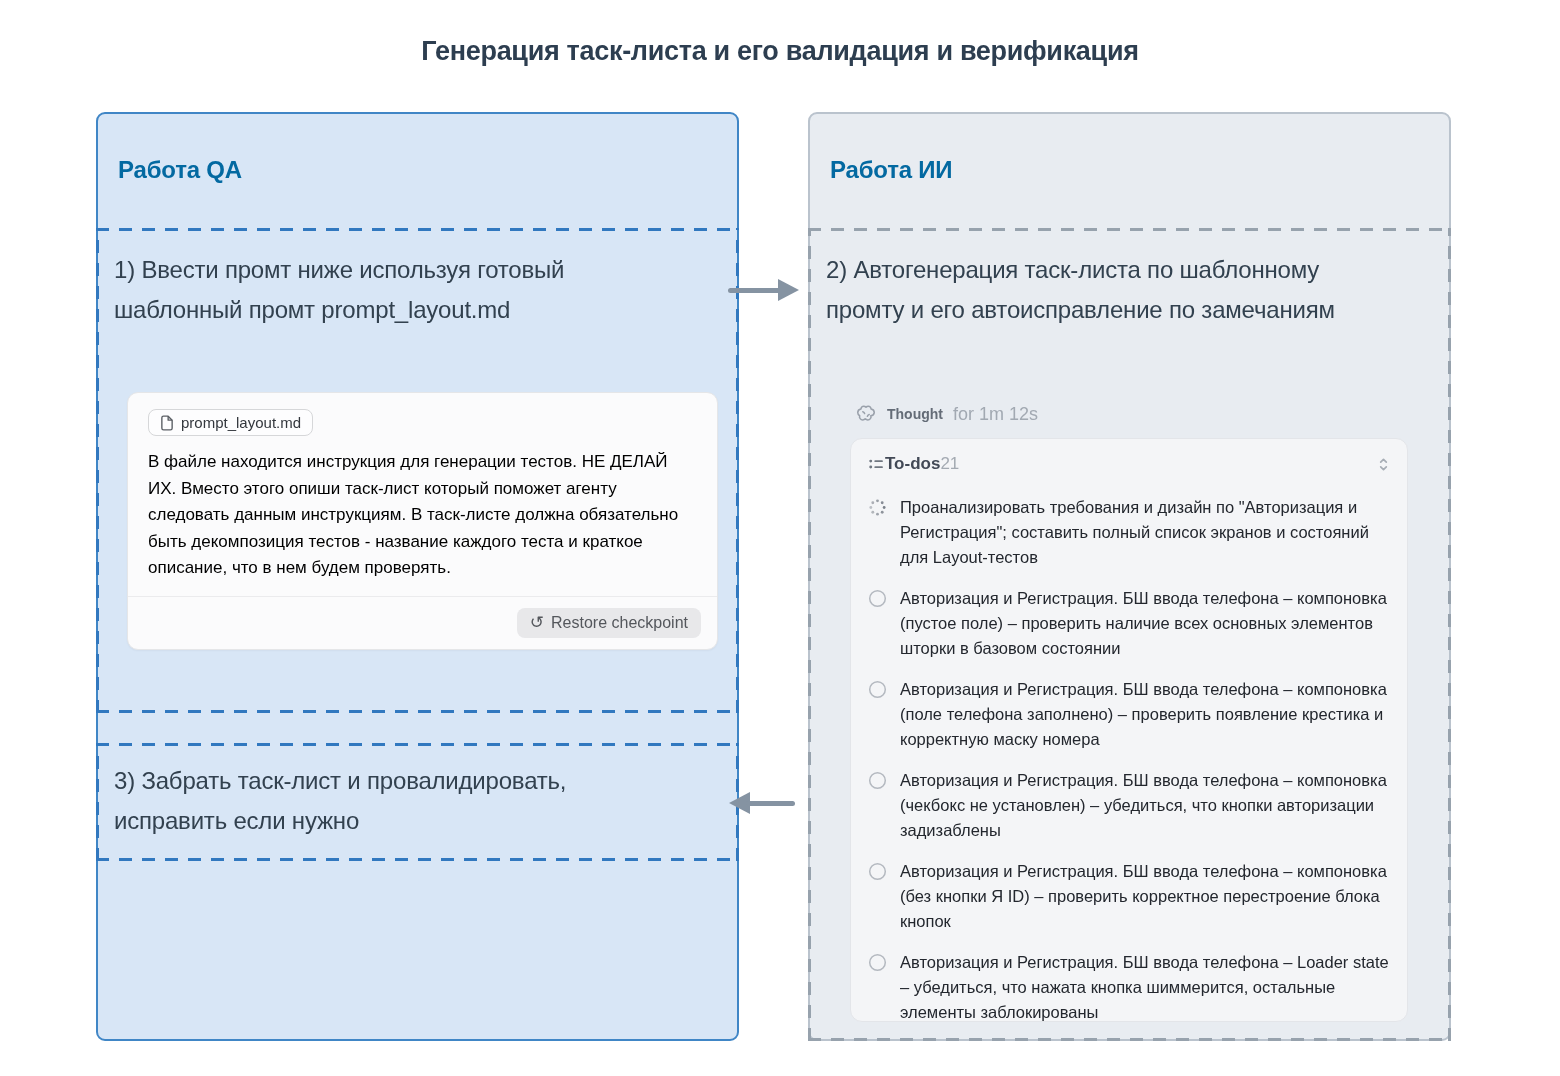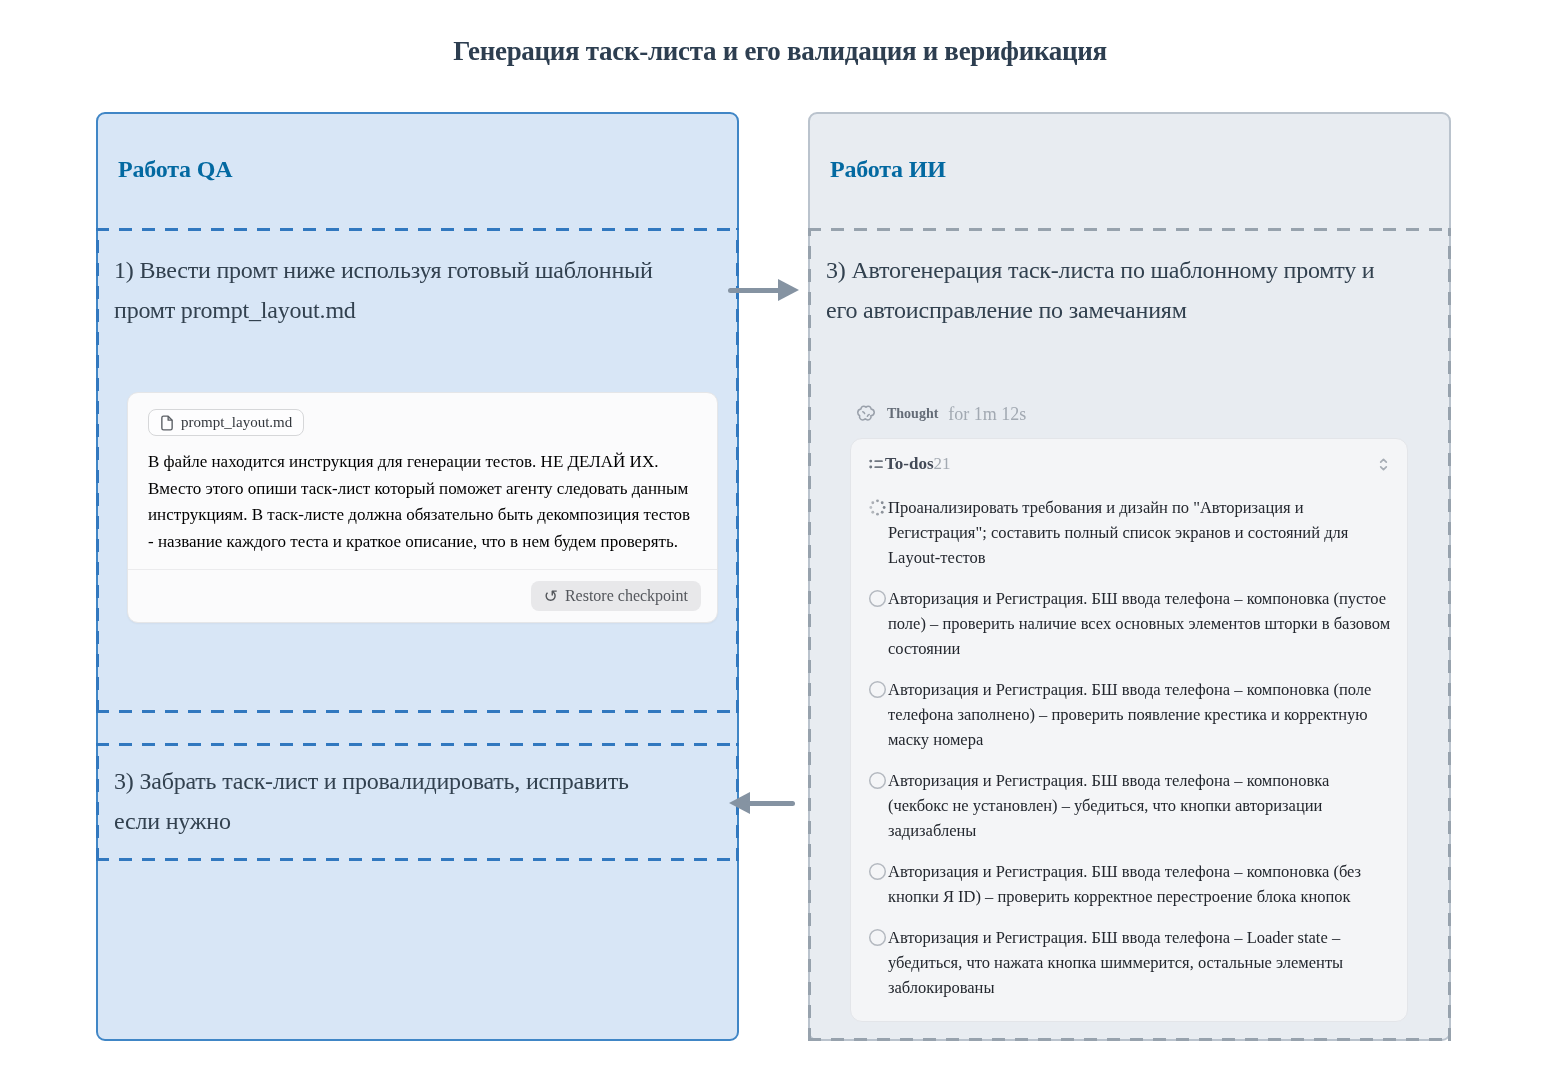--- a/index.html
+++ b/index.html
@@ -1,18 +1,18 @@
 <!DOCTYPE html>
 <html><head>
 <meta charset="utf-8">
 <style>
   * { margin: 0; padding: 0; box-sizing: border-box; }
   html, body { width: 1560px; height: 1076px; background: #ffffff;
     font-family: "Liberation Sans", "DejaVu Sans", sans-serif; }
-  .stage { position: relative; width: 1560px; height: 1076px; overflow: hidden; font-family: Liberation Serif, serif; }
+  .stage { position: relative; width: 1560px; height: 1076px; overflow: hidden; }
 
   .page-title { position: absolute; top: 36px; left: 0; width: 100%;
     text-align: center; font-size: 27px; font-weight: bold; color: #2d3e50;
     letter-spacing: -0.3px; }
 
   .column { position: absolute; top: 112px; width: 643px; height: 929px;
     border-radius: 9px; }
   .col-qa { left: 96px; background: #d8e6f6; border: 2px solid #4086c6; }
   .col-ai { left: 808px; background: #e8ecf1; border: 2px solid #bac3cd; }
 
@@ -65,21 +65,21 @@
   .todos-card { position: absolute; left: 40px; top: 324px; width: 558px;
     height: 584px; background: #f4f5f7; border: 1px solid #e3e5e9;
     border-radius: 12px; overflow: hidden; }
   .todos-header { display: flex; align-items: center; gap: 0;
     padding: 15px 16px 9px 17px; }
   .todos-title { font-size: 17px; color: #424956; font-weight: 600; }
   .todos-count { font-size: 17px; color: #a4aab2; }
   .unfold-btn { margin-left: auto; background: none; border: none;
     cursor: pointer; padding: 0; display: flex; }
   .todos-list { padding: 4px 16px 14px 17px; }
-  .todo-item { display: flex; padding: 8px 0; }
+  .todo-item { display: flex; gap: 12px; padding: 8px 0; }
   .todo-icon { flex: 0 0 20px; padding-top: 3px; }
   .todo-text { font-size: 16.5px; line-height: 25px; color: #23272e; }
 
   
   .arrow { position: absolute; height: 22px; }
   .arrow .shaft { position: absolute; top: 8.5px; height: 5px;
     background: #8593a2; border-radius: 2.5px; }
   .arrow .head { position: absolute; top: 0; width: 0; height: 0;
     border-top: 11px solid transparent; border-bottom: 11px solid transparent; }
   .arrow-right { left: 728px; top: 279px; width: 72px; }
@@ -128,21 +128,21 @@
 
     <div class="step-box dash-blue" style="top:629px; height:118px;">
       <div class="step-text" style="max-width:580px; padding-top:18px;">3) Забрать таск-лист и провалидировать, исправить если нужно</div>
     </div>
   </div>
 
   <div class="column col-ai">
     <div class="col-header">Работа ИИ</div>
 
     <div class="step-box dash-gray" style="top:114px; height:813px;">
-      <div class="step-text" style="max-width:606px;">3) Автогенерация таск-листа по шаблонному промту и его автоисправление по замечаниям</div>
+      <div class="step-text" style="max-width:606px;">2) Автогенерация таск-листа по шаблонному промту и его автоисправление по замечаниям</div>
     </div>
 
     <div class="thought-row">
       <span>
         <svg width="22" height="22" viewBox="0 0 24 24" fill="none" stroke="#9aa1ab" stroke-width="1.7" stroke-linecap="round" stroke-linejoin="round">
           <path d="M9.5 3.5a3 3 0 0 0-3 3C4.4 6.8 3 8.4 3 10.4a4 4 0 0 0 2.1 3.5 3.5 3.5 0 0 0 3.4 4.6c1 0 2-.4 2.7-1.2.7.8 1.6 1.2 2.7 1.2a3.5 3.5 0 0 0 3.4-4.6A4 4 0 0 0 21 10.4c0-2-1.4-3.6-3.5-3.9a3 3 0 0 0-3-3c-1 0-1.9.4-2.5 1.1a3.4 3.4 0 0 0-2.5-1.1z"></path>
           <path d="M8.5 9.5c1 .3 1.8 1 2 2M15.5 12.5c-1 .3-1.8 1-2 2"></path>
         </svg>
       </span>
       <span class="thought-label">Thought</span>

